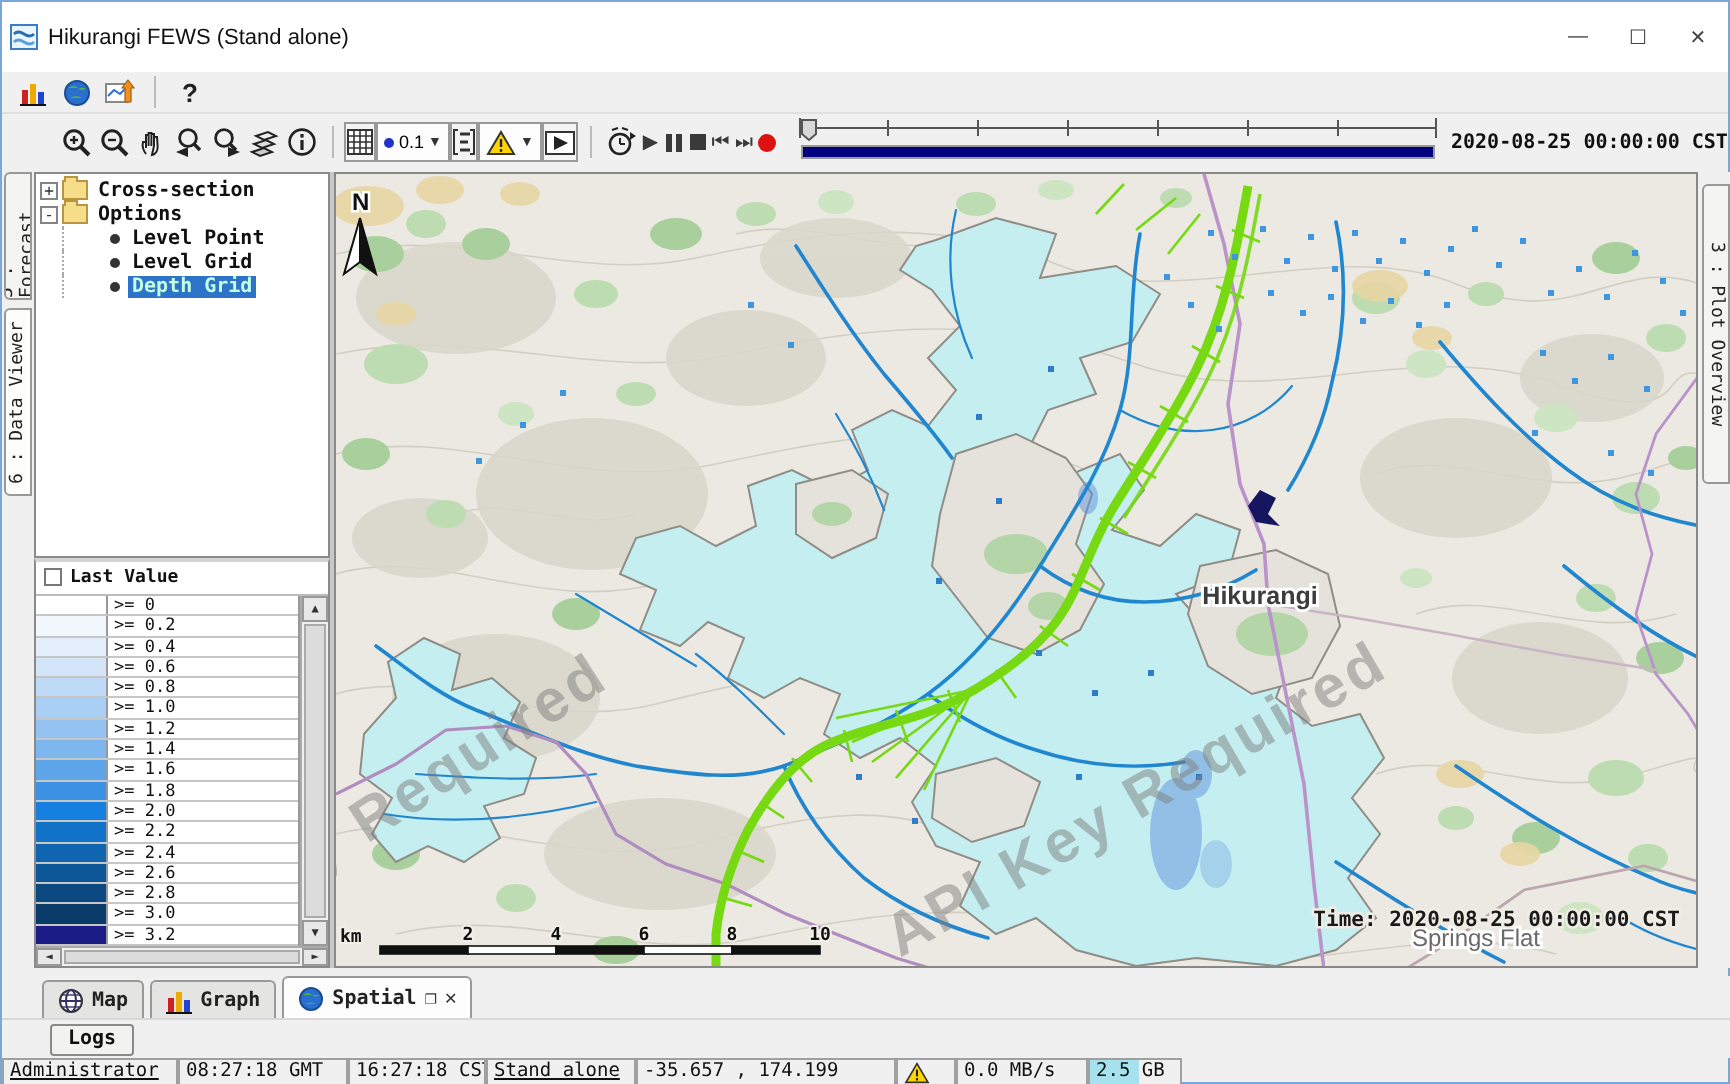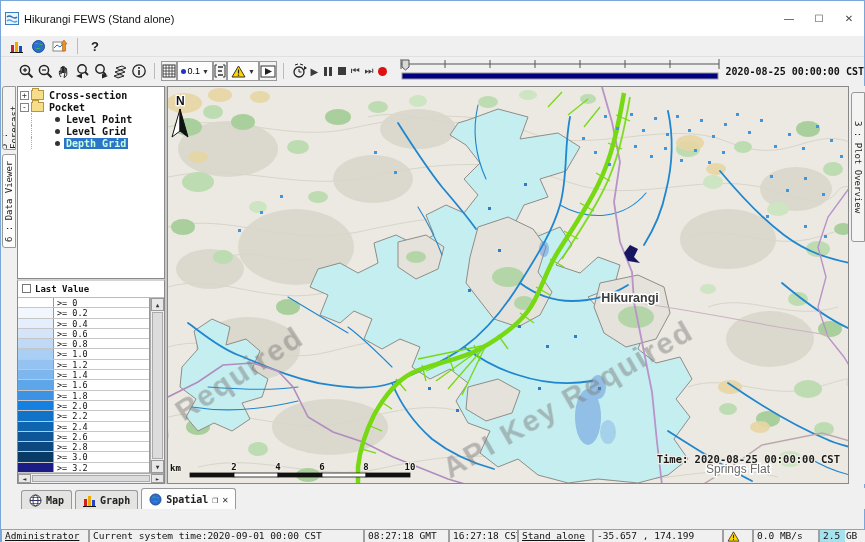--- a/index.html
+++ b/index.html
@@ -12,21 +12,21 @@
   .title-text { font-size:11px; color:#111; }
   .win-btns { margin-left:auto; display:flex; height:100%; }
   .win-btn { width:30px; height:100%; display:flex; align-items:center; justify-content:center; font-size:10px; color:#444; }
 
   
   .menubar { height:17px; background:#f0f0f0; display:flex; align-items:center; padding-left:6px; border-bottom:1px solid #e2e2e2; }
   .menu-item { font-size:11px; color:#222; padding:1px 7px; }
 
   
   .toolbar1 { height:21px; background:#f0f0f0; display:flex; align-items:center; padding-left:4px; border-bottom:1px solid #e0e0e0; }
-  .toolbar2 { height:28px; background:#f0f0f0; display:flex; align-items:center; padding-left:16px;justify-content:center; }
+  .toolbar2 { height:28px; background:#f0f0f0; display:flex; align-items:center; padding-left:28px; }
   .tbtn { width:22px; height:20px; display:flex; align-items:center; justify-content:center; border:1px solid transparent; }
   .tbtn.boxed { border:1px solid #9a9a9a; background:#f4f4f4; }
   .tsep { width:1px; height:16px; background:#bbb; margin:0 6px; }
   .help-q { font-size:13px; font-weight:bold; color:#222; }
   .dropdown { height:20px; border:1px solid #9a9a9a; background:#fdfdfd; display:flex; align-items:center; padding:0 3px; font-size:9px; gap:2px; }
   .dot-blue { width:5px; height:5px; border-radius:50%; background:#2233cc; }
   .caret { font-size:7px; color:#333; }
   .media { font-size:10px; color:#3a3a3a; }
   .pause-bars { display:flex; gap:2px; } .pause-bars i { width:3px; height:9px; background:#3a3a3a; }
   .stop-sq { width:8px; height:8px; background:#3a3a3a; }
@@ -272,21 +272,21 @@
     <div class="panel-left">
       <div class="tree-panel">
         <div class="tree-row">
           <span class="expander">+</span>
           <span class="folder"></span>
           <span class="tree-label">Cross-section</span>
         </div>
         <div class="tree-row">
           <span class="expander">-</span>
           <span class="folder"></span>
-          <span class="tree-label">Pocket</span>
+          <span class="tree-label">Options</span>
         </div>
         <div class="tree-row">
           <span class="tree-indent"></span>
             <span class="tree-indent2"></span>
           <span class="bullet"></span>
           <span class="tree-label">Level Point</span>
         </div>
         <div class="tree-row">
           <span class="tree-indent"></span>
             <span class="tree-indent2"></span>
@@ -687,24 +687,26 @@
           <path d="M2.5 4.5 Q5 2.5 7 4.5 Q9 6 10.5 4.5" fill="#49b04c"></path>
           <path d="M3.5 9 Q6 7.5 9 9" fill="#49b04c"></path>
           <circle cx="6.5" cy="6.5" r="5.5" fill="none" stroke="#1a4c93"></circle>
         </svg>
       <span>Spatial</span>
       <span class="tab-glyph">❐</span>
       <span class="tab-glyph">✕</span>
     </div>
   </div>
 
+  <div class="logsrow">
+    <span class="logs-btn">Logs</span>
+  </div>
 
   <div class="statusbar">
     <span class="cell" style="width:88px;text-decoration:underline;">Administrator</span>
-    <span class="cell" style="width:275px;">Current system time:2020-09-01 00:00 CST</span>
     <span class="cell" style="width:85px;">08:27:18 GMT</span>
     <span class="cell" style="width:69px;">16:27:18 CST</span>
     <span class="cell" style="width:75px;text-decoration:underline;">Stand alone</span>
     <span class="cell" style="width:130px;">-35.657 , 174.199</span>
     <span class="cell" style="width:30px; display:flex; align-items:center;">
       <svg width="13" height="11" viewBox="0 0 15 13">
           <polygon points="7.5,1 14,12 1,12" fill="#ffd400" stroke="#333"></polygon>
           <rect x="6.9" y="4.5" width="1.2" height="4" fill="#222"></rect>
           <rect x="6.9" y="9.5" width="1.2" height="1.4" fill="#222"></rect>
         </svg>

